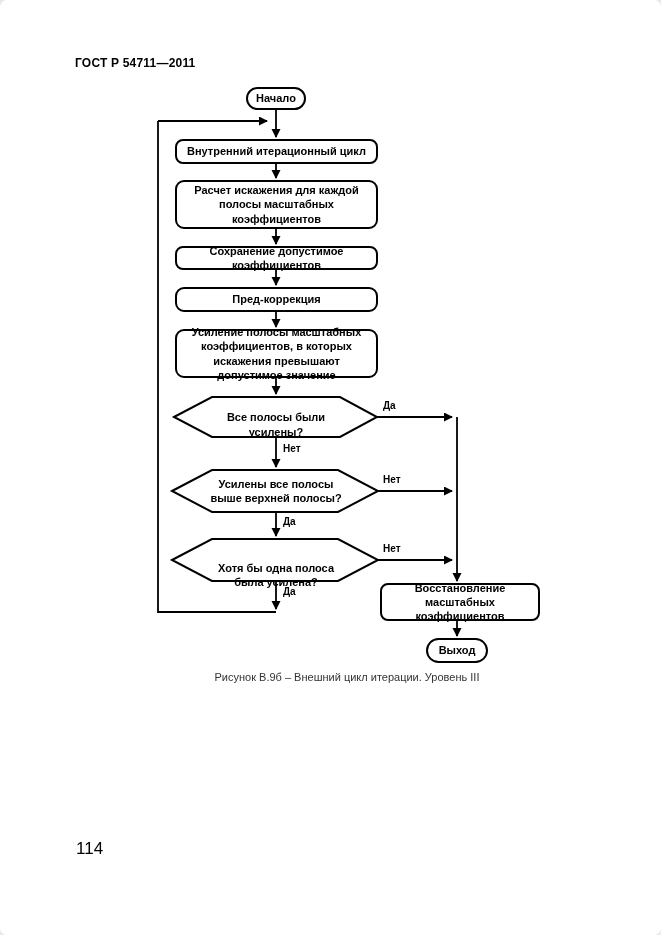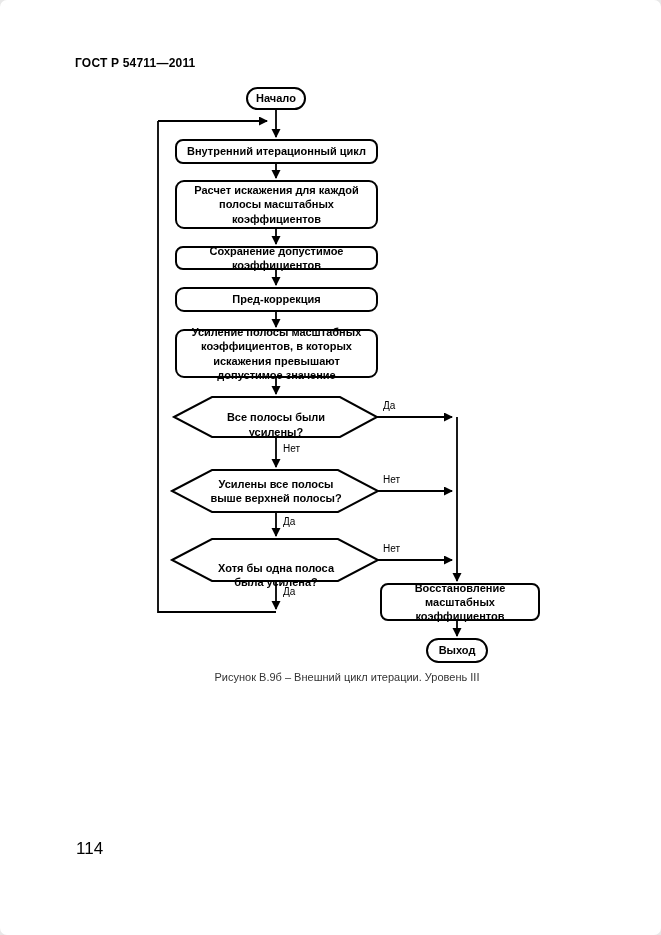--- a/index.html
+++ b/index.html
@@ -28,21 +28,21 @@
   svg.flow-canvas{position:absolute;left:0;top:0;}
   .node-label{
     position:absolute;
     display:flex;align-items:center;justify-content:center;
     text-align:center;
     font-size:11px;font-weight:bold;line-height:1.3;
     pointer-events:none;
   }
   .branch-label{
     position:absolute;
-    font-size:10px;font-weight:normal;
+    font-size:10px;font-weight:bold;
     pointer-events:none;
   }
 </style>
 </head>
 <body>
 
 <div class="page">
 
   <div class="doc-header">ГОСТ Р 54711—2011</div>
 

